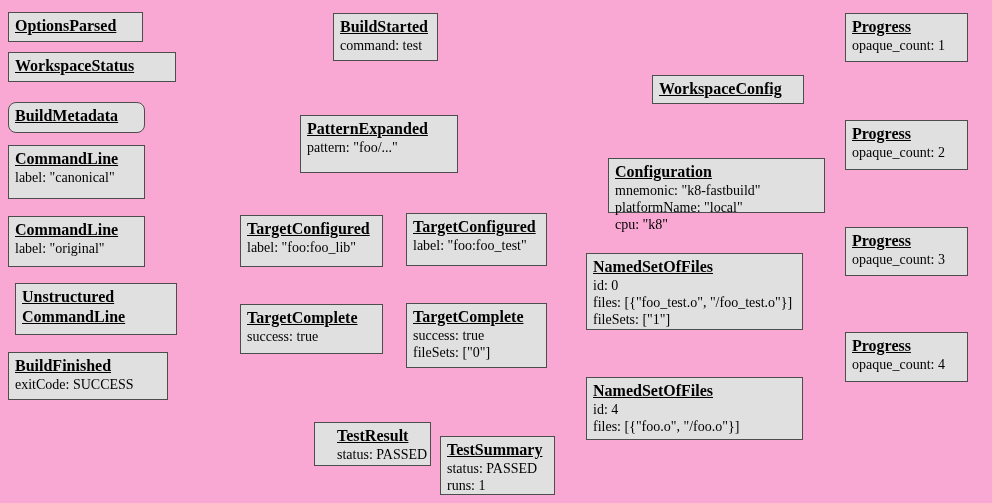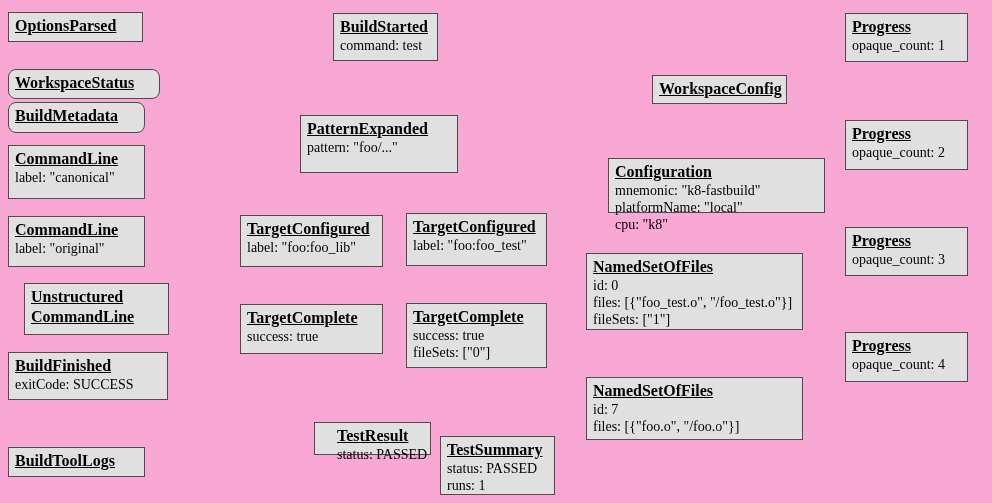--- a/index.html
+++ b/index.html
@@ -34,51 +34,48 @@
 </style>
 </head>
 <body>
 
 <div id="canvas">
 
   <div class="box" style="left:8px; top:12px; width:135px; height:30px;">
     <div class="t">OptionsParsed</div>
   </div>
 
-  <div class="box" style="left:8px; top:69px; width:152px; height:30px;border-radius:8px;">
+  <div class="box" style="left:8px; top:52px; width:168px; height:30px;">
     <div class="t">WorkspaceStatus</div>
   </div>
 
   <div class="box" style="left:8px; top:102px; width:137px; height:31px;border-radius:8px;">
     <div class="t">BuildMetadata</div>
   </div>
 
   <div class="box" style="left:8px; top:145px; width:137px; height:54px;">
     <div class="t">CommandLine</div>
     <div class="f">label: "canonical"</div>
   </div>
 
   <div class="box" style="left:8px; top:216px; width:137px; height:51px;">
     <div class="t">CommandLine</div>
     <div class="f">label: "original"</div>
   </div>
 
-  <div class="box" style="left:24px; top:283px; width:145px; height:52px;">
+  <div class="box" style="left:15px; top:283px; width:162px; height:52px;">
     <div class="t">Unstructured</div>
     <div class="t">CommandLine</div>
   </div>
 
   <div class="box" style="left:8px; top:352px; width:160px; height:48px;">
     <div class="t">BuildFinished</div>
     <div class="f">exitCode: SUCCESS</div>
   </div>
 
-  <div class="box" style="left:8px; top:447px; width:137px; height:30px;">
-    <div class="t">BuildToolLogs</div>
-  </div>
 
 
   <div class="box" style="left:300px; top:13px; width:105px; height:48px;margin-left:33px;">
     <div class="t">BuildStarted</div>
     <div class="f">command: test</div>
   </div>
 
   <div class="box" style="left:300px; top:115px; width:158px; height:58px;">
     <div class="t">PatternExpanded</div>
     <div class="f">pattern: "foo/..."</div>
@@ -98,52 +95,52 @@
     <div class="t">TargetComplete</div>
     <div class="f">success: true</div>
   </div>
 
   <div class="box" style="left:406px; top:303px; width:141px; height:65px;">
     <div class="t">TargetComplete</div>
     <div class="f">success: true</div>
     <div class="f">fileSets: ["0"]</div>
   </div>
 
-  <div class="box" style="left:314px; top:422px; width:117px; height:33px;padding-left:22px;">
+  <div class="box" style="left:314px; top:422px; width:117px; height:44px;padding-left:22px;">
     <div class="t">TestResult</div>
     <div class="f">status: PASSED</div>
   </div>
 
   <div class="box" style="left:440px; top:404px; width:115px; height:59px;margin-top:32px;">
     <div class="t">TestSummary</div>
     <div class="f">status: PASSED</div>
     <div class="f">runs: 1</div>
   </div>
 
-  <div class="box" style="left:652px; top:75px; width:135px; height:29px;">
+  <div class="box" style="left:652px; top:75px; width:152px; height:29px;">
     <div class="t">WorkspaceConfig</div>
   </div>
 
   <div class="box" style="left:608px; top:158px; width:217px; height:55px;">
     <div class="t">Configuration</div>
     <div class="f">mnemonic: "k8-fastbuild"</div>
     <div class="f">platformName: "local"</div>
     <div class="f">cpu: "k8"</div>
   </div>
 
   <div class="box" style="left:586px; top:253px; width:217px; height:77px;">
     <div class="t">NamedSetOfFiles</div>
     <div class="f">id: 0</div>
     <div class="f">files: [{"foo_test.o", "/foo_test.o"}]</div>
     <div class="f">fileSets: ["1"]</div>
   </div>
 
   <div class="box" style="left:586px; top:377px; width:217px; height:63px;">
     <div class="t">NamedSetOfFiles</div>
-    <div class="f">id: 7</div>
+    <div class="f">id: 4</div>
     <div class="f">files: [{"foo.o", "/foo.o"}]</div>
   </div>
 
   <div class="box" style="left:845px; top:13px; width:123px; height:49px;">
     <div class="t">Progress</div>
     <div class="f">opaque_count: 1</div>
   </div>
 
   <div class="box" style="left:845px; top:120px; width:123px; height:50px;">
     <div class="t">Progress</div>

